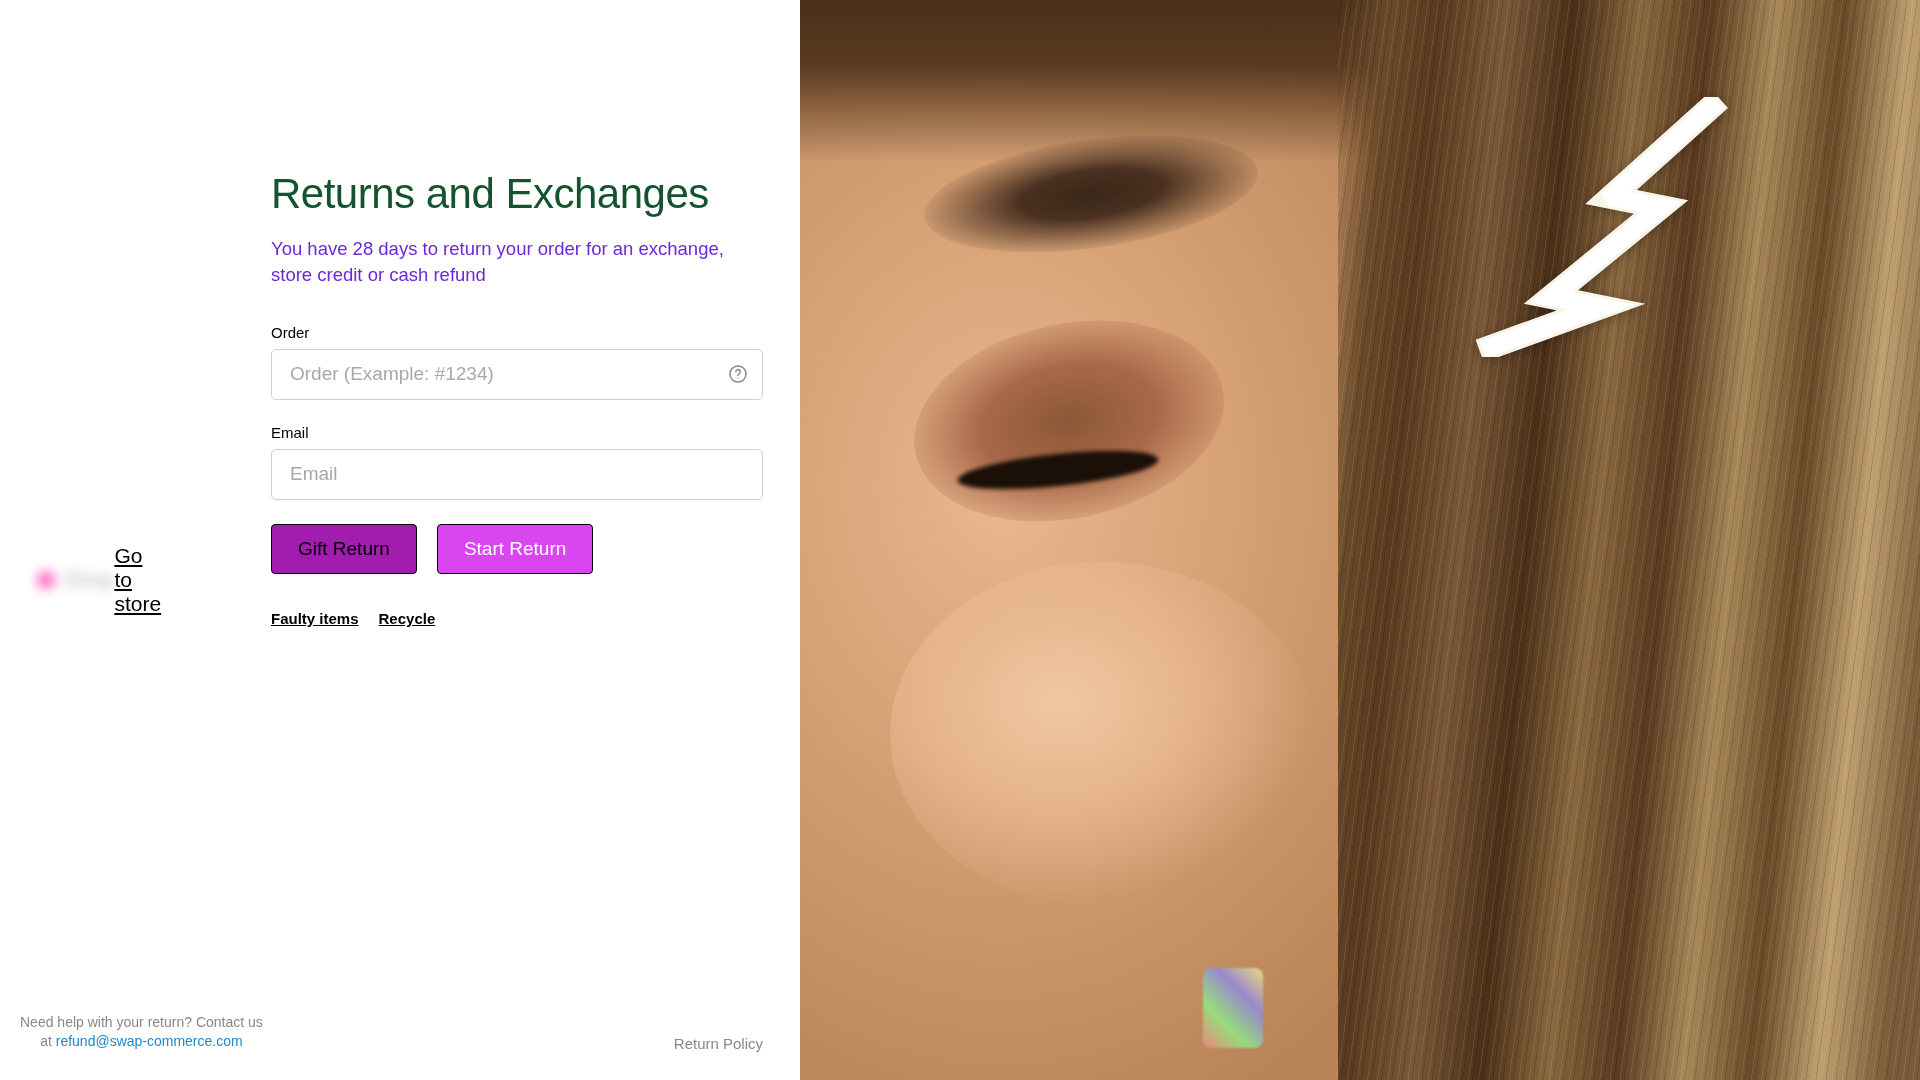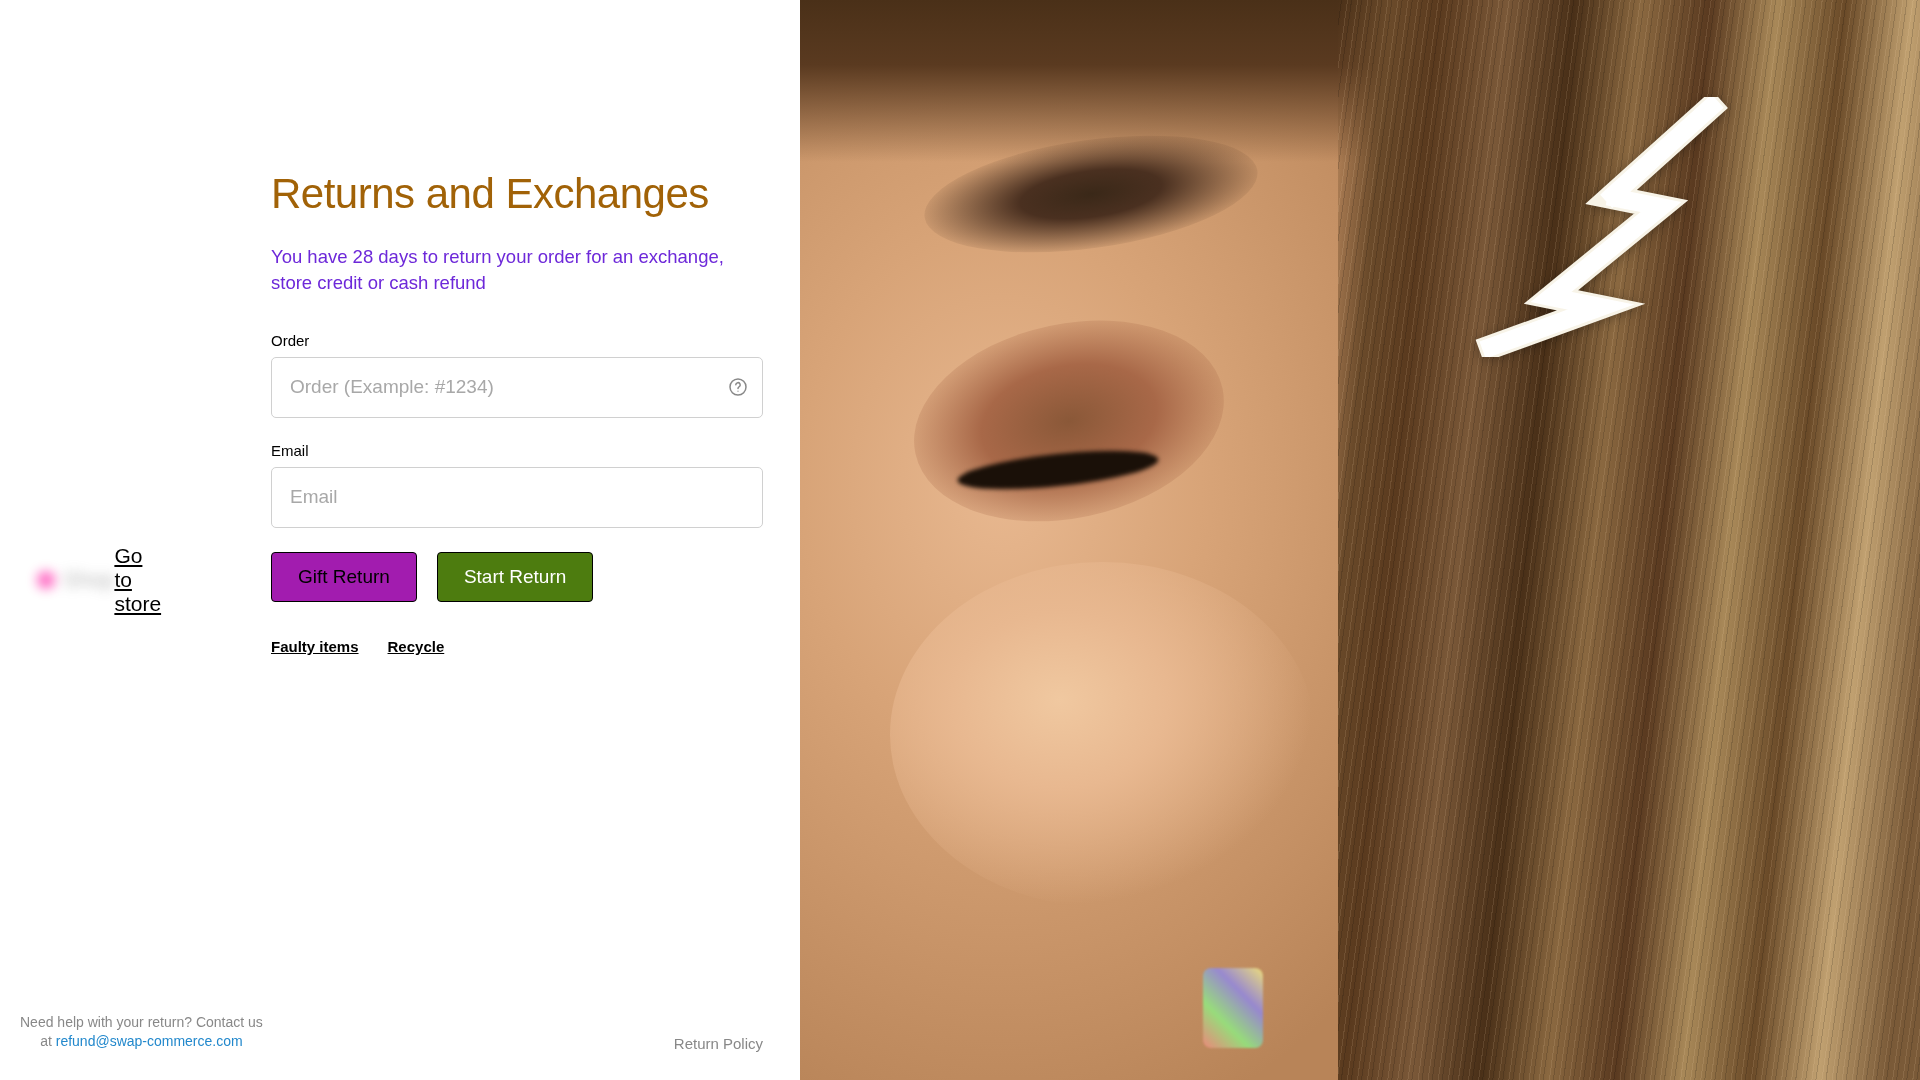--- a/index.html
+++ b/index.html
@@ -63,22 +63,22 @@
     
     .content {
       padding-left: 108px;
       padding-top: 170px;
       max-width: 620px;
     }
     
     .page-title {
       font-size: 42px;
       font-weight: 500;
-      color: #a16207;
-      margin-bottom: 26px;
+      color: #14532d;
+      margin-bottom: 18px;
       letter-spacing: -0.5px;
     }
     
     .page-subtitle {
       font-size: 18.5px;
       color: #6d28d9;
       line-height: 1.4;
       margin-bottom: 36px;
       max-width: 490px;
     }
@@ -91,21 +91,21 @@
     }
     
     .input-wrapper {
       position: relative;
       margin-bottom: 24px;
       width: 492px;
     }
     
     .text-input {
       width: 100%;
-      height: 61px;
+      height: 51px;
       border: 1px solid #d0d0d0;
       border-radius: 5px;
       padding: 8px 18px;
       font-size: 19px;
       color: #333;
       outline: none;
       font-family: inherit;
     }
     
     .text-input::placeholder {
@@ -139,28 +139,28 @@
       font-weight: 400;
     }
     
     .btn-secondary {
       background: #a21caf;
       color: #000;
       border: 1px solid #000;
     }
     
     .btn-primary {
-      background: #4d7c0f;
+      background: #d946ef;
       color: #fff;
       border: 1px solid #000;
     }
     
     .link-row {
       display: flex;
-      gap: 29px;
+      gap: 20px;
     }
     
     .text-link {
       font-size: 15px;
       color: #000;
       text-decoration: underline;
       font-weight: 600;
       cursor: pointer;
     }
     

